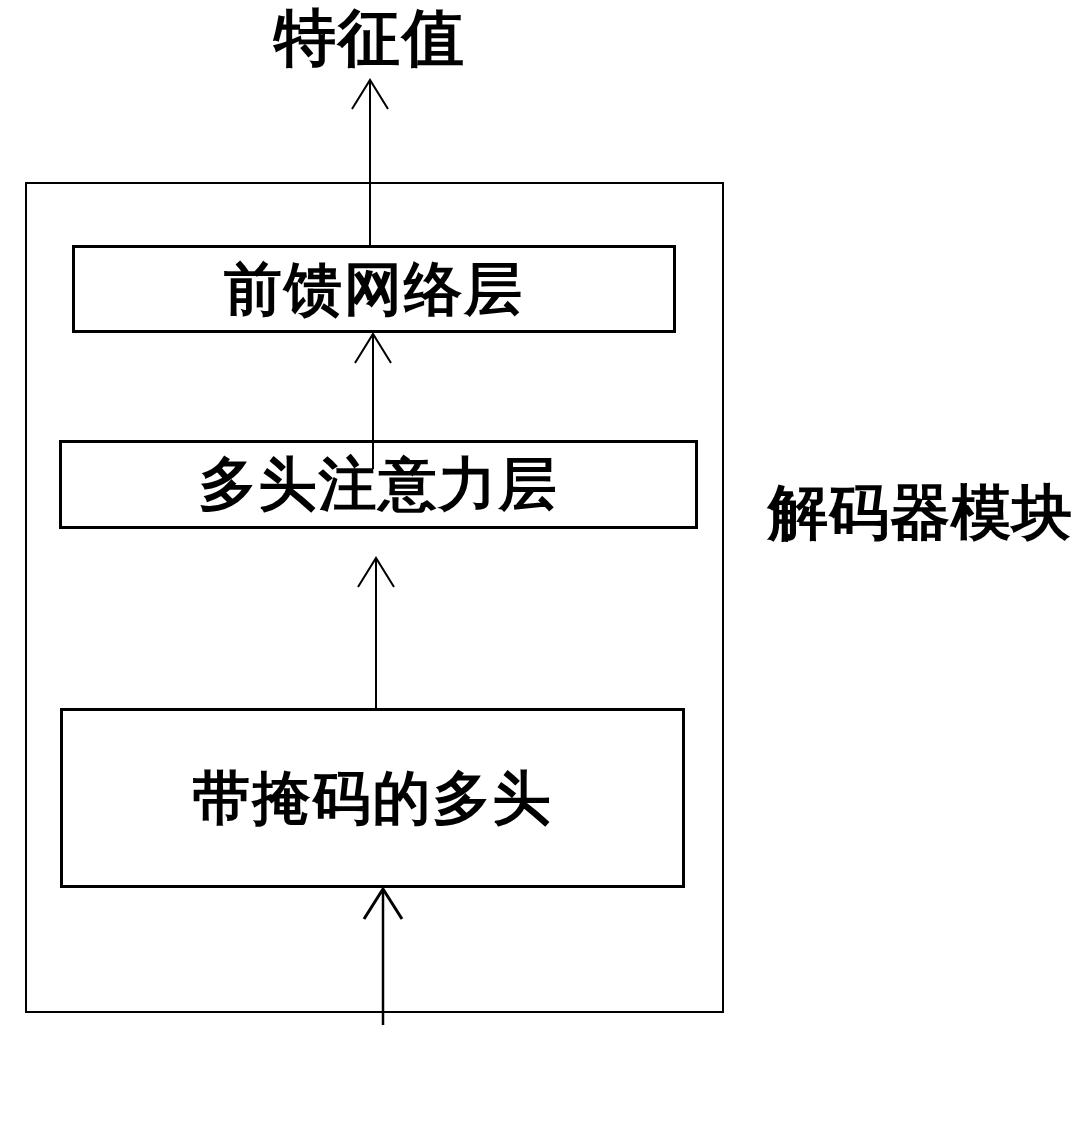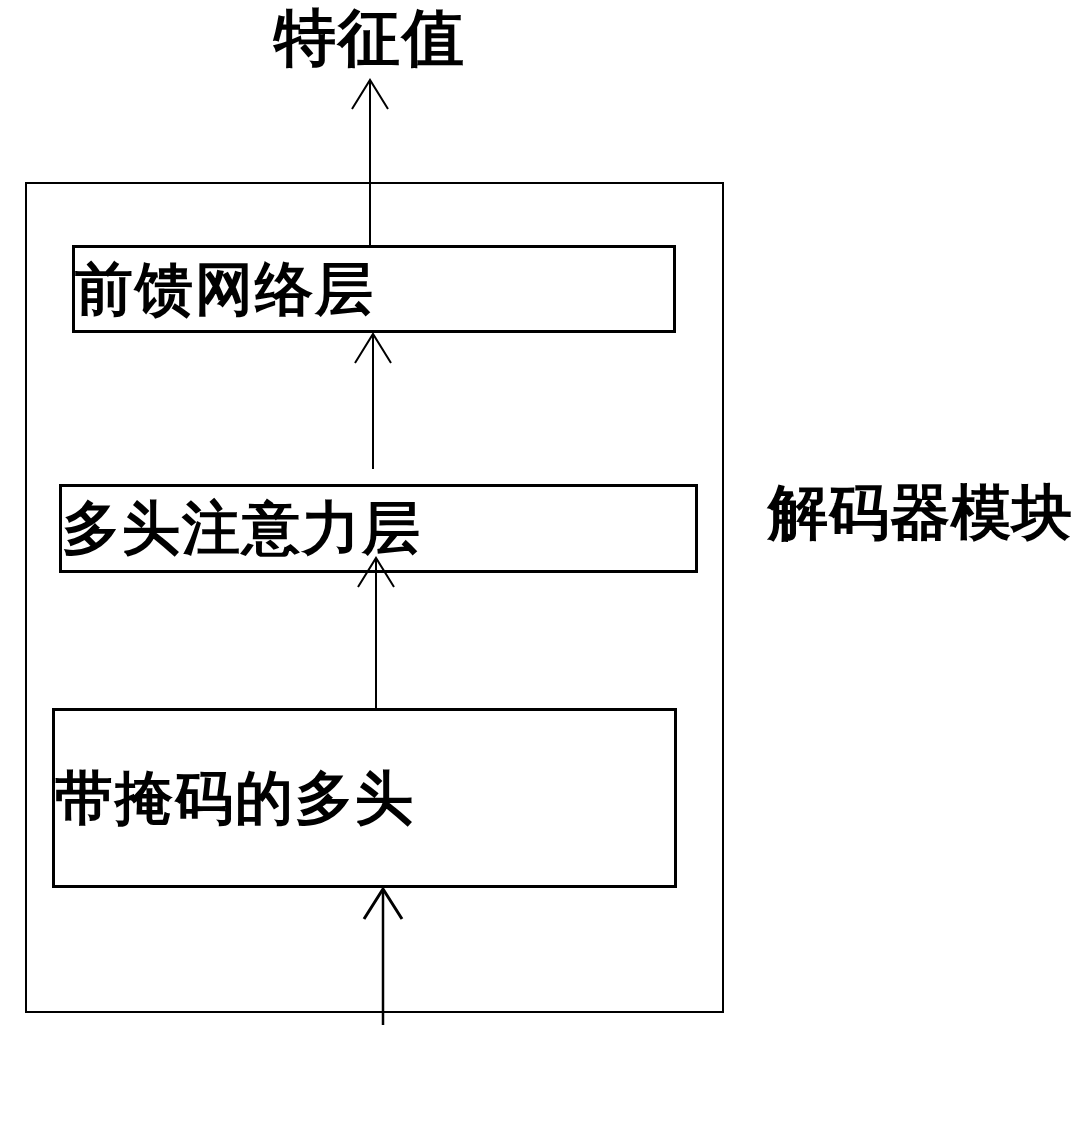--- a/index.html
+++ b/index.html
@@ -35,41 +35,42 @@
     background: transparent;
     z-index: 2;
   }
   .layer-box {
     position: absolute;
     border: 3px solid #000000;
     box-sizing: border-box;
     background: transparent;
     display: flex;
     align-items: center;
+    justify-content: center;
     text-align: center;
     font-size: 58px;
     font-weight: 600;
     letter-spacing: 2px;
     line-height: 1.38;
     z-index: 3;
   }
   .box-ffn {
     left: 72px;
     top: 245px;
     width: 604px;
     height: 88px;
   }
   .box-mha {
     left: 59px;
-    top: 484px;
+    top: 440px;
     width: 639px;
     height: 89px;
   }
   .box-masked {
-    left: 52px;
+    left: 60px;
     top: 708px;
     width: 625px;
     height: 180px;
   }
   .title-label {
     position: absolute;
     left: 250px;
     top: 2px;
     width: 240px;
     text-align: center;

